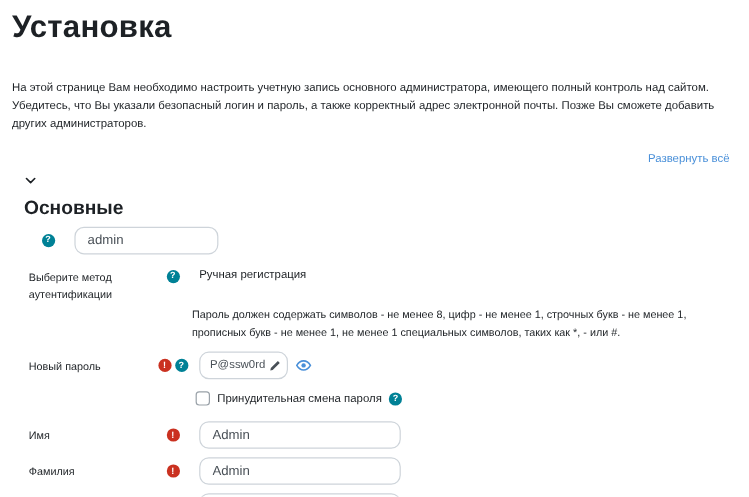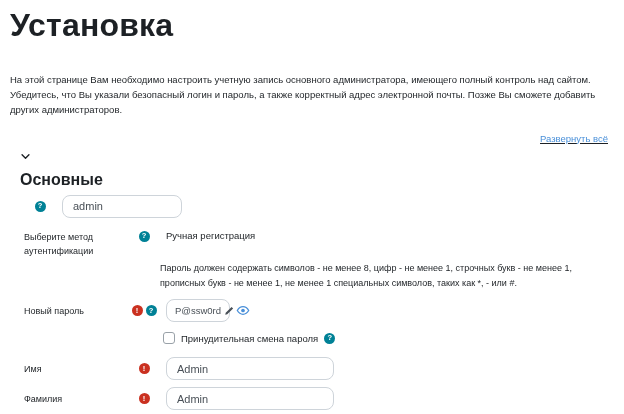--- a/index.html
+++ b/index.html
@@ -1,22 +1,22 @@
 <!DOCTYPE html>
 <html><head>
 <meta charset="utf-8">
 <style>
   * { margin:0; padding:0; box-sizing:border-box; }
   html,body { width:624px; height:414px; overflow:hidden; background:#fff;
     font-family:"Liberation Sans","DejaVu Sans",sans-serif; color:#1d2125; }
   .page { padding:0 16px 0 10px; }
 
-  h1.page-title { font-size:32px; font-weight:bold; margin-top:7px; letter-spacing:.2px; }
+  h1.page-title { font-size:26px; font-weight:bold; margin-top:7px; letter-spacing:.2px; }
   .intro { margin-top:28px; font-size:9.5px; line-height:1.6; width:600px; color:#1d2125; }
-  .expand-row { margin-top:15px; text-align:right; font-size:9.5px;text-decoration:underline; }
+  .expand-row { margin-top:15px; text-align:right; font-size:9.5px; }
   .expand-row a { color:#4a90d9; text-decoration:none; cursor:pointer; }
 
   .section-header { margin-top:7px; display:flex; align-items:flex-start; gap:9px; padding-left:10px;flex-direction:column; }
   .section-header .chev { display:inline-flex; }
   .section-title { font-size:16px; font-weight:bold; }
 
   .formarea { margin-top:6px; }
   .frow { display:flex; align-items:flex-start; padding-left:14px; margin-bottom:7px; }
   .flabel { width:104px; font-size:9px; line-height:1.65; padding-top:5px; color:#1d2125; }
   .flabel.nowrap { white-space:nowrap; }
@@ -31,21 +31,21 @@
 
   .tinput { height:23px; border:1px solid #ced4da; border-radius:8px; padding:0 10px;
     font-size:11px; color:#495057; font-family:inherit; outline:none; background:#fff; }
   .w-login { width:120px; }
   .w-name  { width:168px; }
 
   .static-val { font-size:9.5px; padding-top:5px; color:#1d2125; }
 
   .hintblock { margin:2px 0 9px 150px; font-size:9px; line-height:1.6; width:452px; color:#1d2125; }
 
-  .pw-box { width:64px; height:23px; border:1px solid #ced4da; border-radius:8px;
+  .pw-box { width:74px; height:23px; border:1px solid #ced4da; border-radius:8px;
     display:flex; align-items:center; gap:3px; padding:0 8px; font-size:9.5px; color:#495057; }
   .eye-btn { margin-left:6px; background:none; border:none; cursor:pointer; display:flex;
     align-items:center; padding:0; }
 
   .check-row { margin:10px 0 13px 153px; display:flex; align-items:center; gap:6px; }
   .cb { width:12px; height:12px; border:1px solid #99a1a8; border-radius:3px; background:#fff;
     cursor:pointer; flex:none; }
   .cb-label { font-size:9.5px; }
 
   .sel-box { width:120px; height:23px; border:1px solid #ced4da; border-radius:8px;

